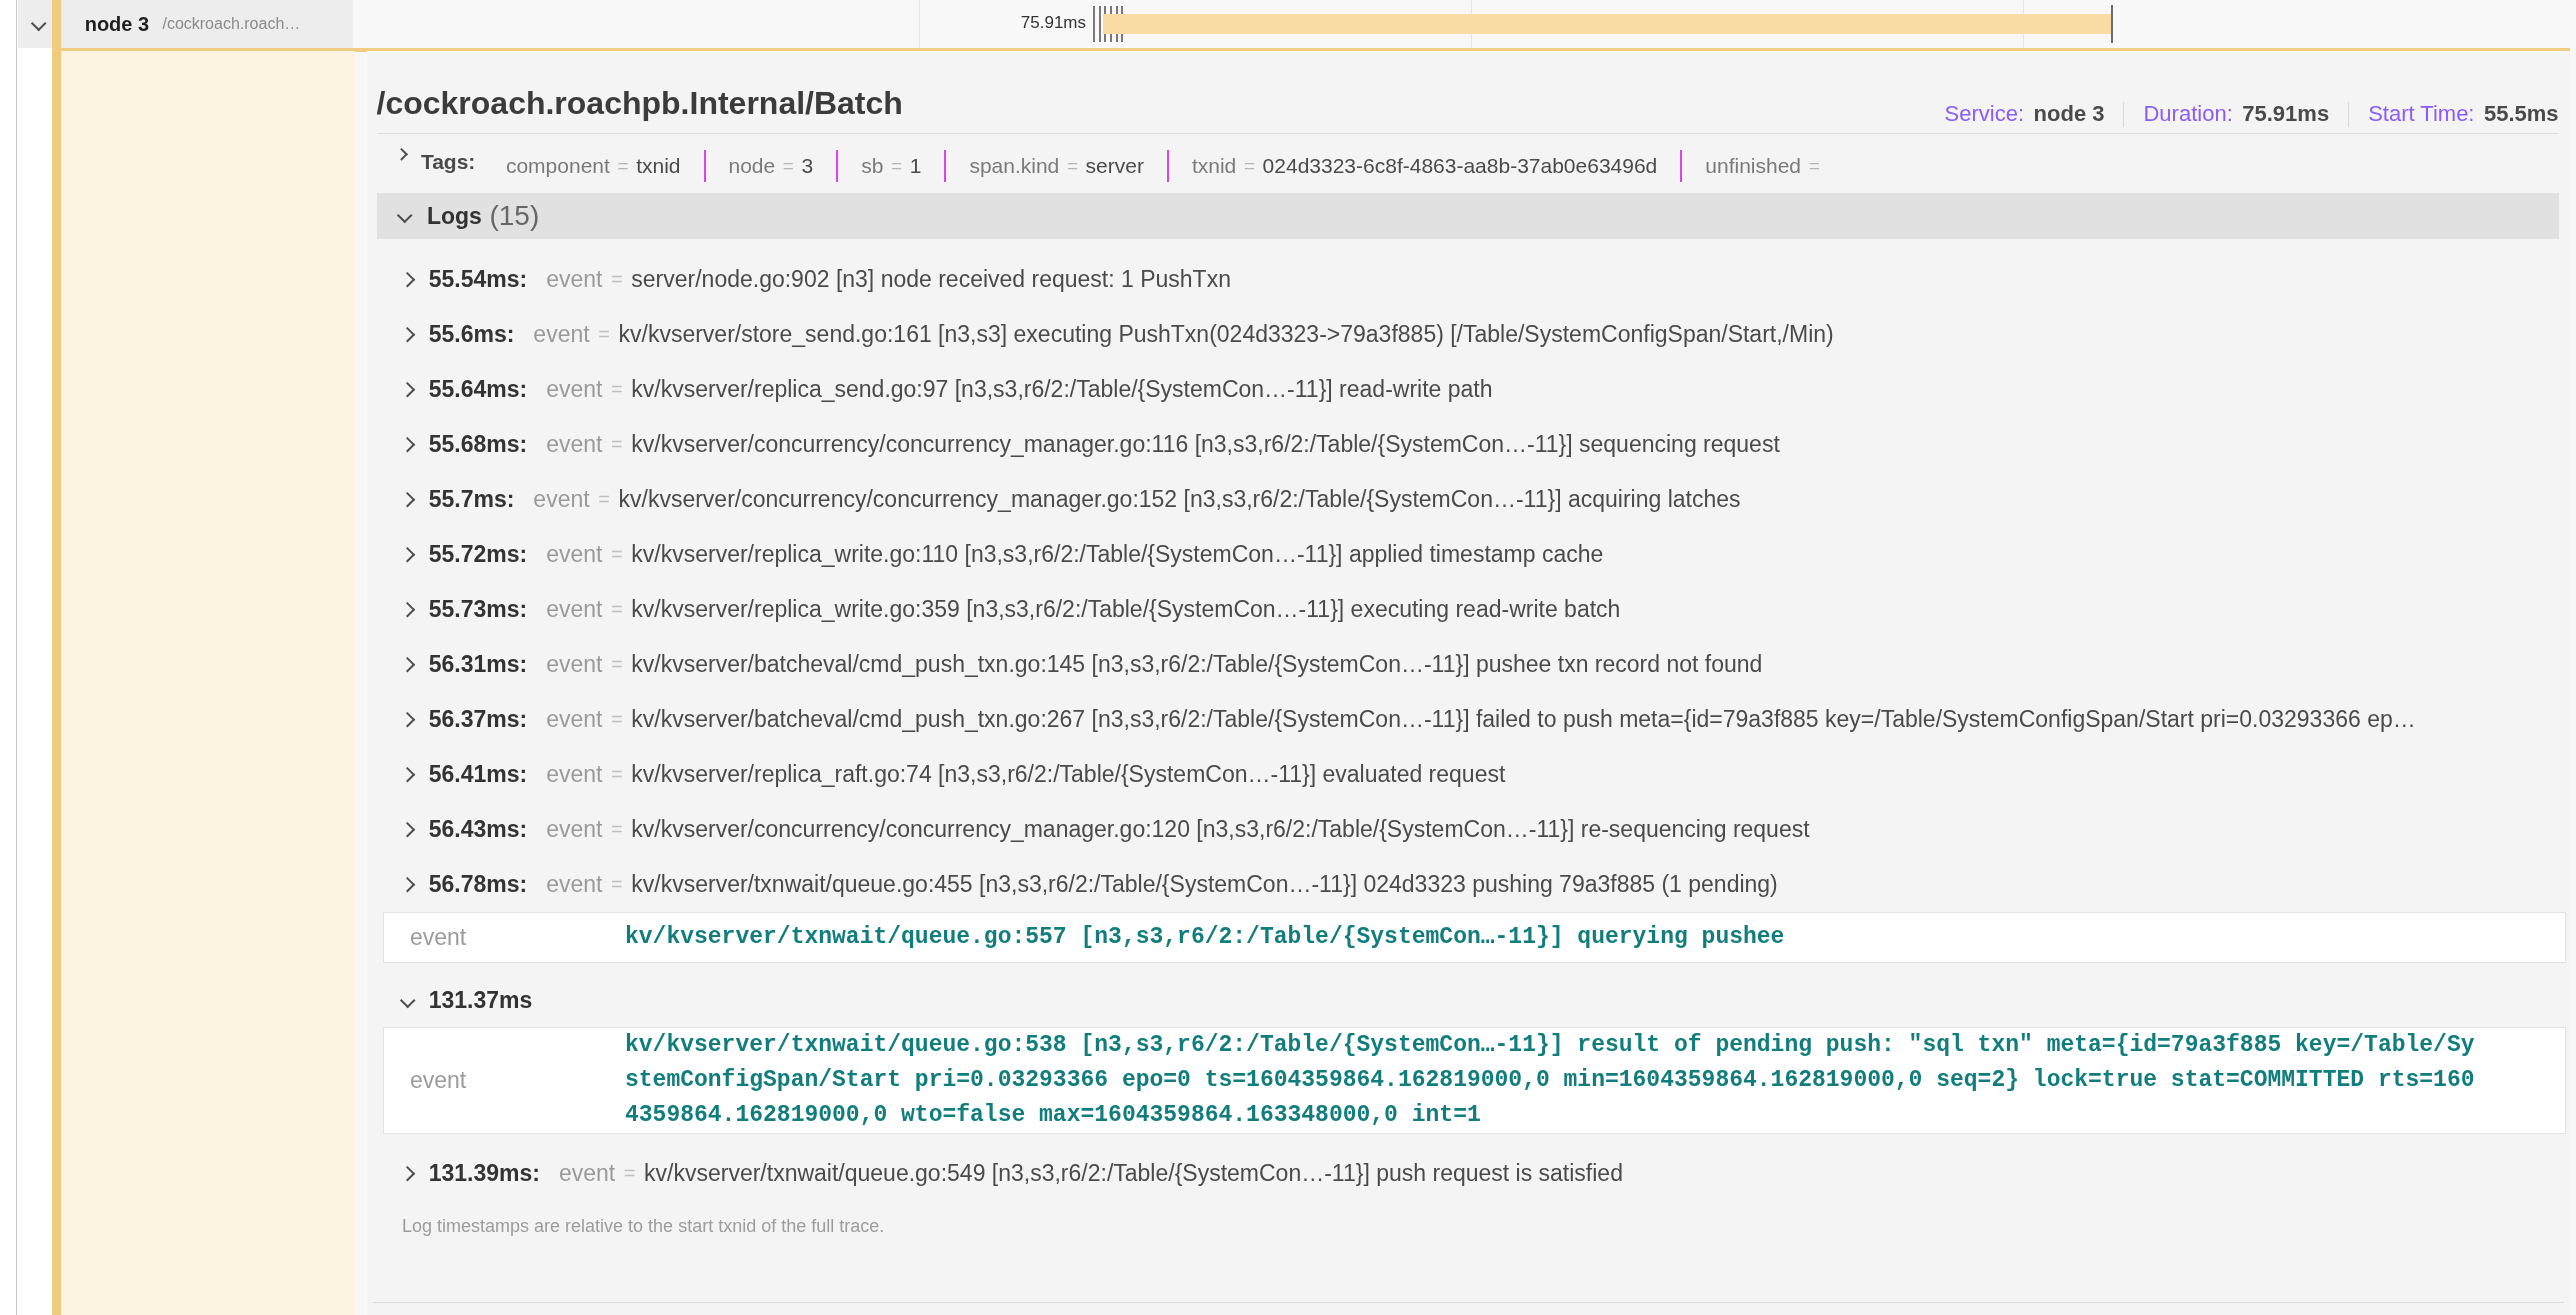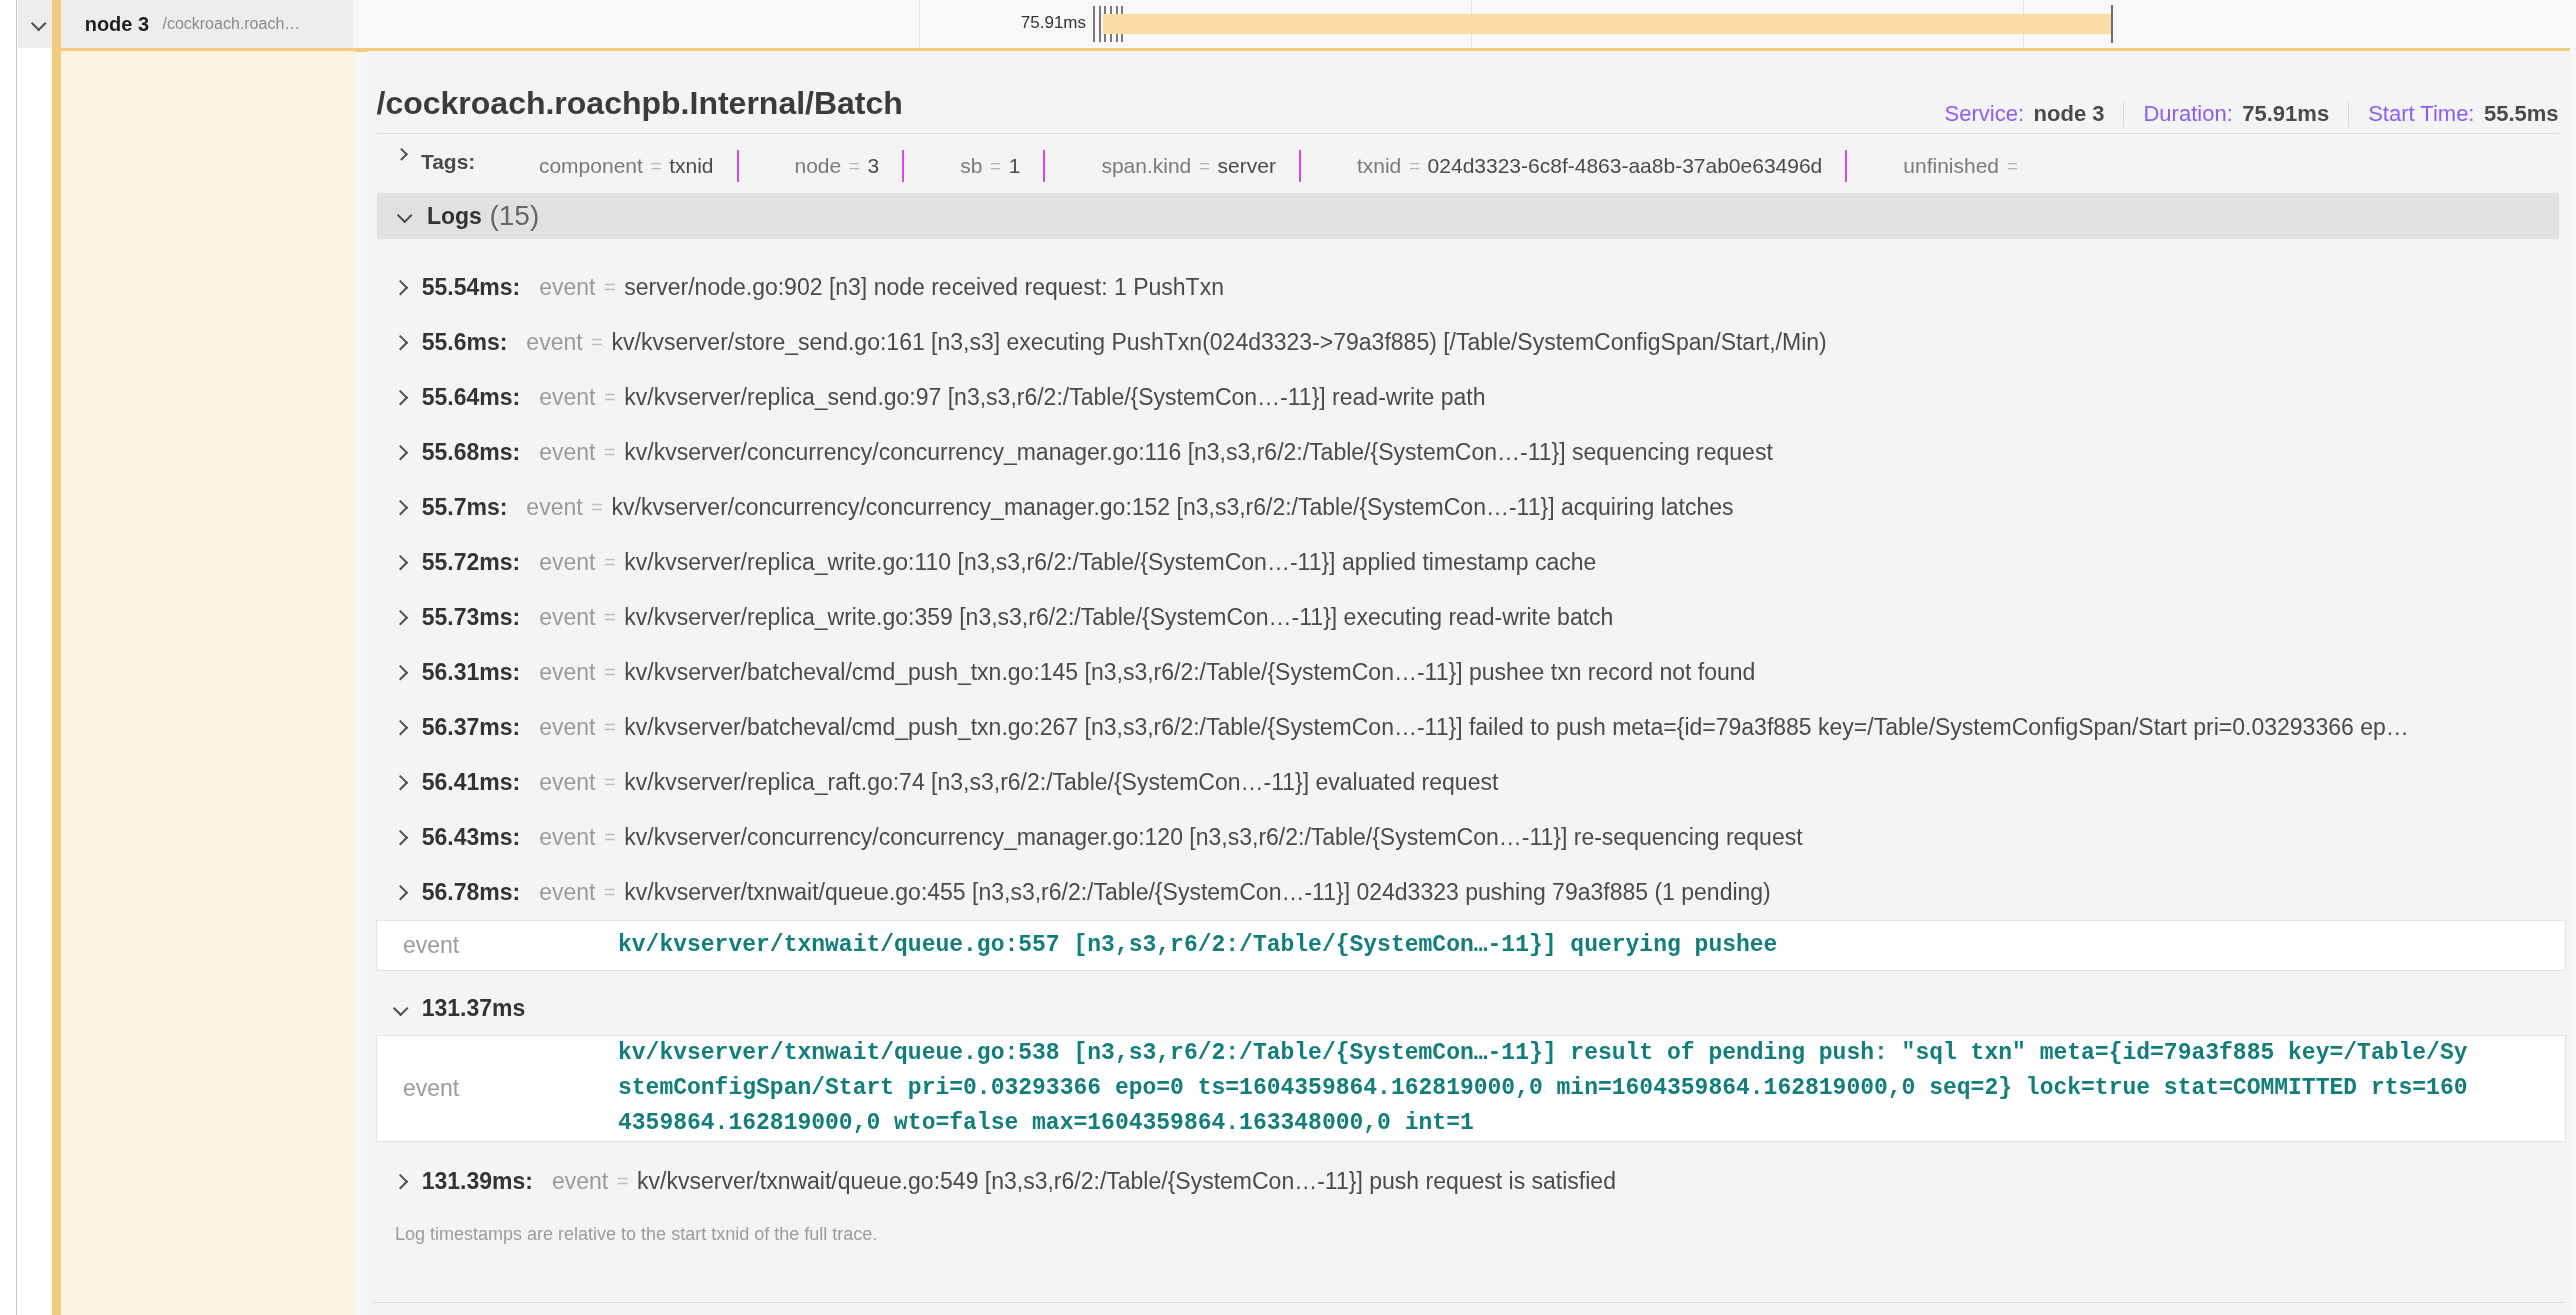--- a/index.html
+++ b/index.html
@@ -45,30 +45,30 @@
   .meta-sep { width:1px; height:25px; background:#d8d8d8; margin:0 19px; }
 
   #divider1 { left:9.5px; right:11.4px; top:82px; height:1px; background:#dddddd; }
 
   #tags-row { left:30px; top:99px; height:34px; display:flex; align-items:flex-start; }
   #tags-row .chev { width:8.6px; height:8.6px; }
   #tags-label { font-size:21px; font-weight:bold; color:#4a4a4a; margin-left:15.3px; }
   #tags-items { display:flex; align-items:center; margin-left:7.6px; }
   .tag { display:flex; align-items:center; font-size:21px; padding:3.8px 23px; white-space:nowrap; }
   .tag + .tag { border-left:2px solid #d946ef; }
-  .tag-key { color:#7a7a7a;margin-left:33px; }
+  .tag-key { color:#7a7a7a; }
   .tag-eq { color:#b5b5b5; margin:0 7.6px; font-size:19px; }
   .tag-value { color:#4a4a4a; }
 
   #logs-bar { left:9.5px; right:11.4px; top:142px; height:46px; background:#e1e1e1;
     display:flex; align-items:center; padding-left:22px; }
   #logs-title { font-size:23px; font-weight:bold; color:#323232; margin-left:17px; }
   #logs-count { font-size:28px; color:#666; margin-left:7.6px; }
 
-  #rows-container { left:9px; right:3.8px; top:188px; padding-top:21px; }
+  #rows-container { left:16px; right:3.8px; top:188px; padding-top:13px; }
 
   .chev { display:inline-block; width:11.4px; height:11.4px; flex:none;
     border-right:2.4px solid #4e4e4e; border-bottom:2.4px solid #4e4e4e; }
   .chev.right { transform:rotate(-45deg); }
   .chev.down  { transform:rotate(45deg); }
 
   .log-row { height:55px; display:flex; align-items:center; padding-left:19px;
     white-space:nowrap; overflow:hidden; }
   .log-ts { font-size:23px; font-weight:bold; color:#333; margin-left:15.3px; flex:none; }
   .log-key { font-size:23px; color:#9a9a9a; margin-left:19px; flex:none; }

